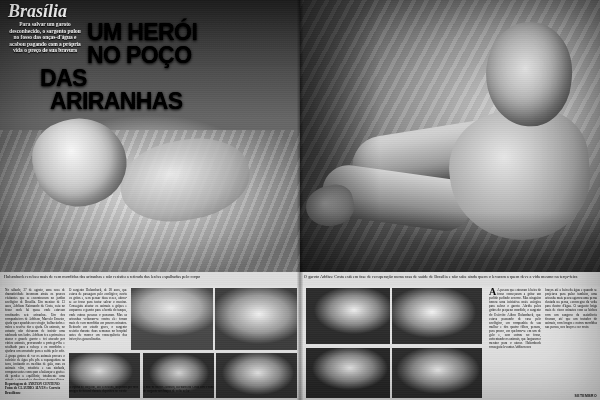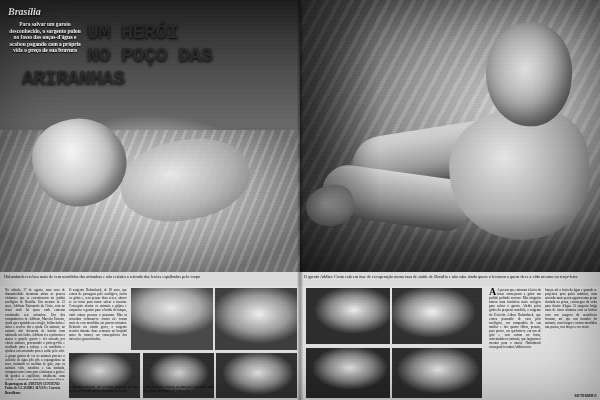--- a/index.html
+++ b/index.html
@@ -145,50 +145,50 @@
     position: absolute;
     left: 8px; top: 4px;
     width: 232px;
     z-index: 20;
     color: #ffffff;
   }
   .kicker {
     font-family: "Liberation Serif", serif;
     font-style: italic;
     font-weight: bold;
-    font-size: 10px;
+    font-size: 18px;
     line-height: 15px;
     color: #ffffff;
     text-shadow: 0 1px 2px rgba(0,0,0,0.9);
     margin-bottom: 2px;
   }
   .standfirst {
     font-family: "Liberation Serif", serif;
     font-weight: bold;
     font-size: 5.4px;
     line-height: 6.6px;
     width: 74px;
     text-align: center;
     color: #fff;
     text-shadow: 0 1px 1px rgba(0,0,0,0.95);
     float: left;
     margin-right: 5px;
   }
   .headline {
-    font-family: Liberation Mono, monospace;
-    font-weight: bold;
-    font-size: 20px;
+    font-family: Liberation Sans, sans-serif;
+    font-weight: bold;
+    font-size: 23px;
     line-height: 23px;
     letter-spacing: -0.6px;
-    color: #7f1d1d;
+    color: #000000;
     text-shadow: 0 1px 3px rgba(0,0,0,0.95);
   }
   .headline .l1 { display: block; }
   .headline .l2 { display: block; margin-left: 32px; }
-  .headline .l3 { display: block; margin-left: 14px; }
+  .headline .l3 { display: block; margin-left: 42px; }
 
   
   .caption-strip {
     position: absolute;
     top: 272px;
     height: 14px;
     font-family: "Liberation Serif", serif;
     font-size: 4.3px;
     line-height: 5.6px;
     color: #111;

